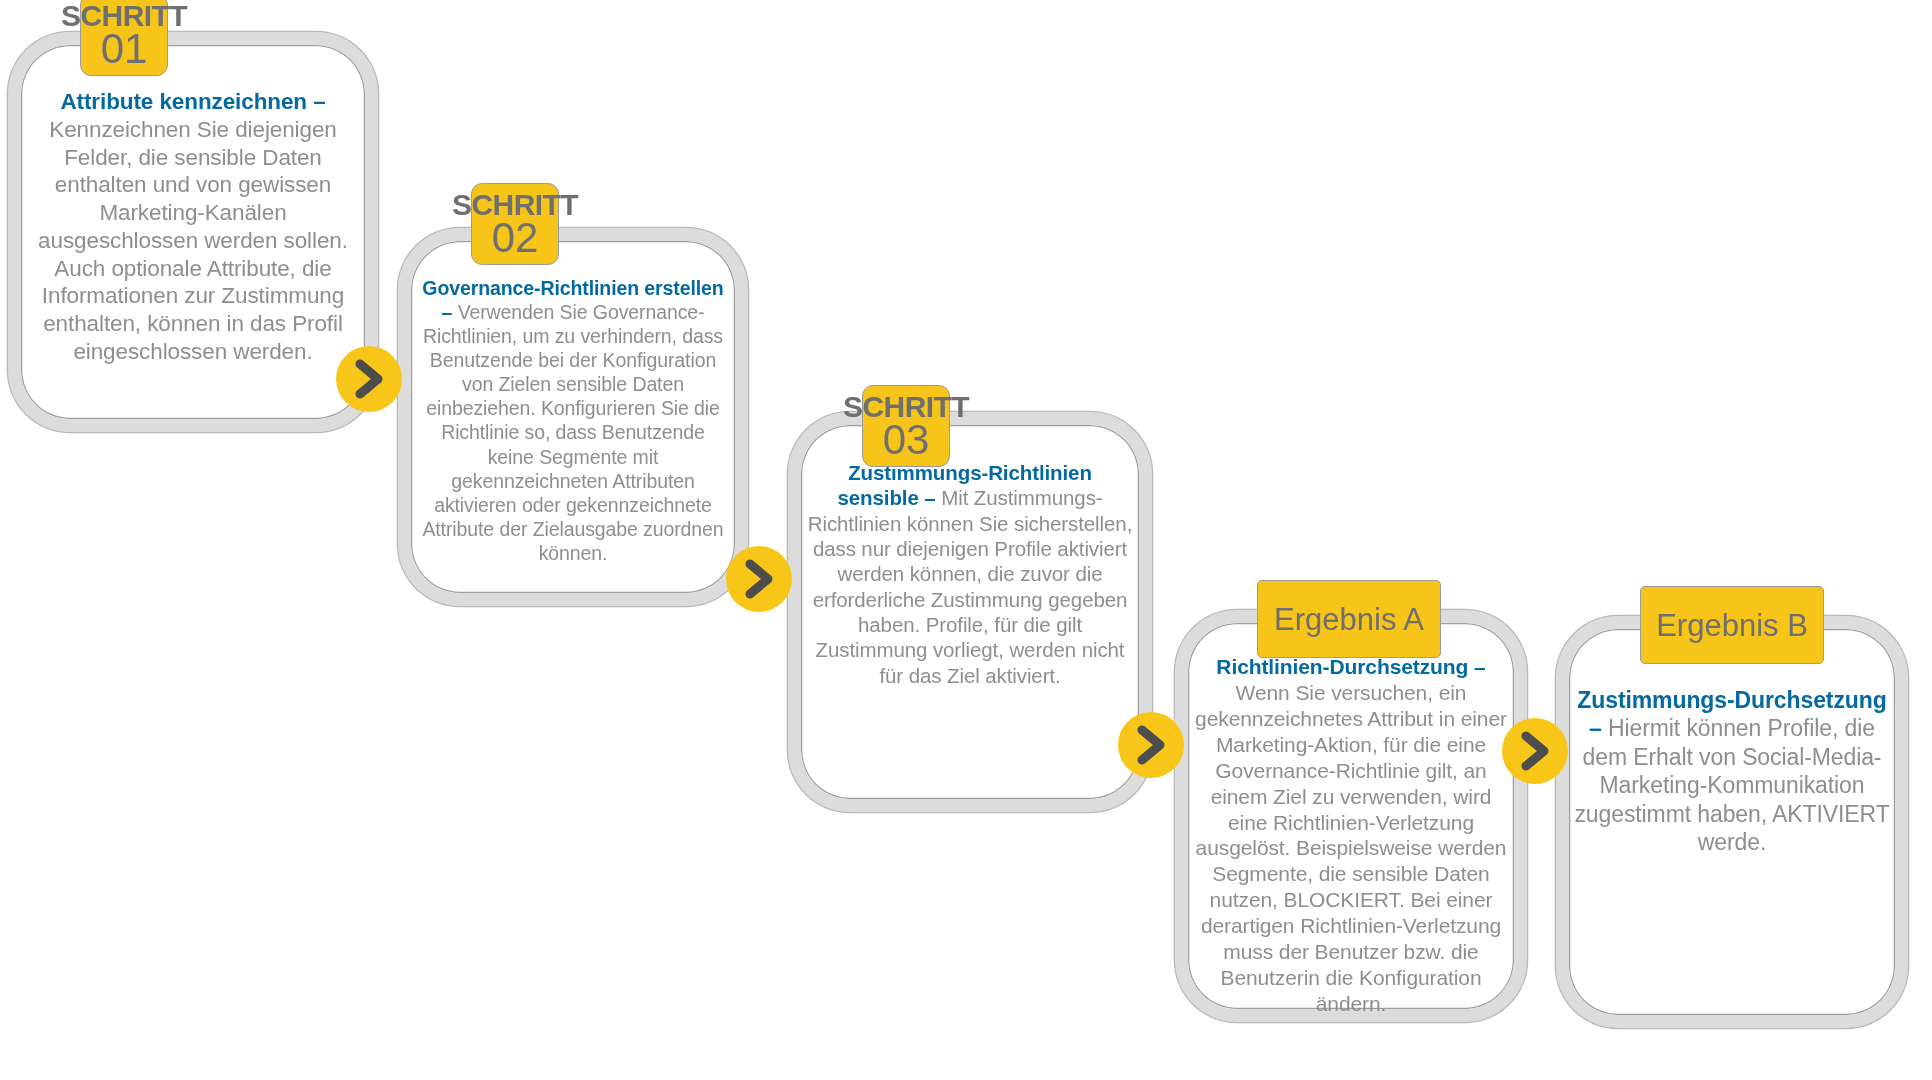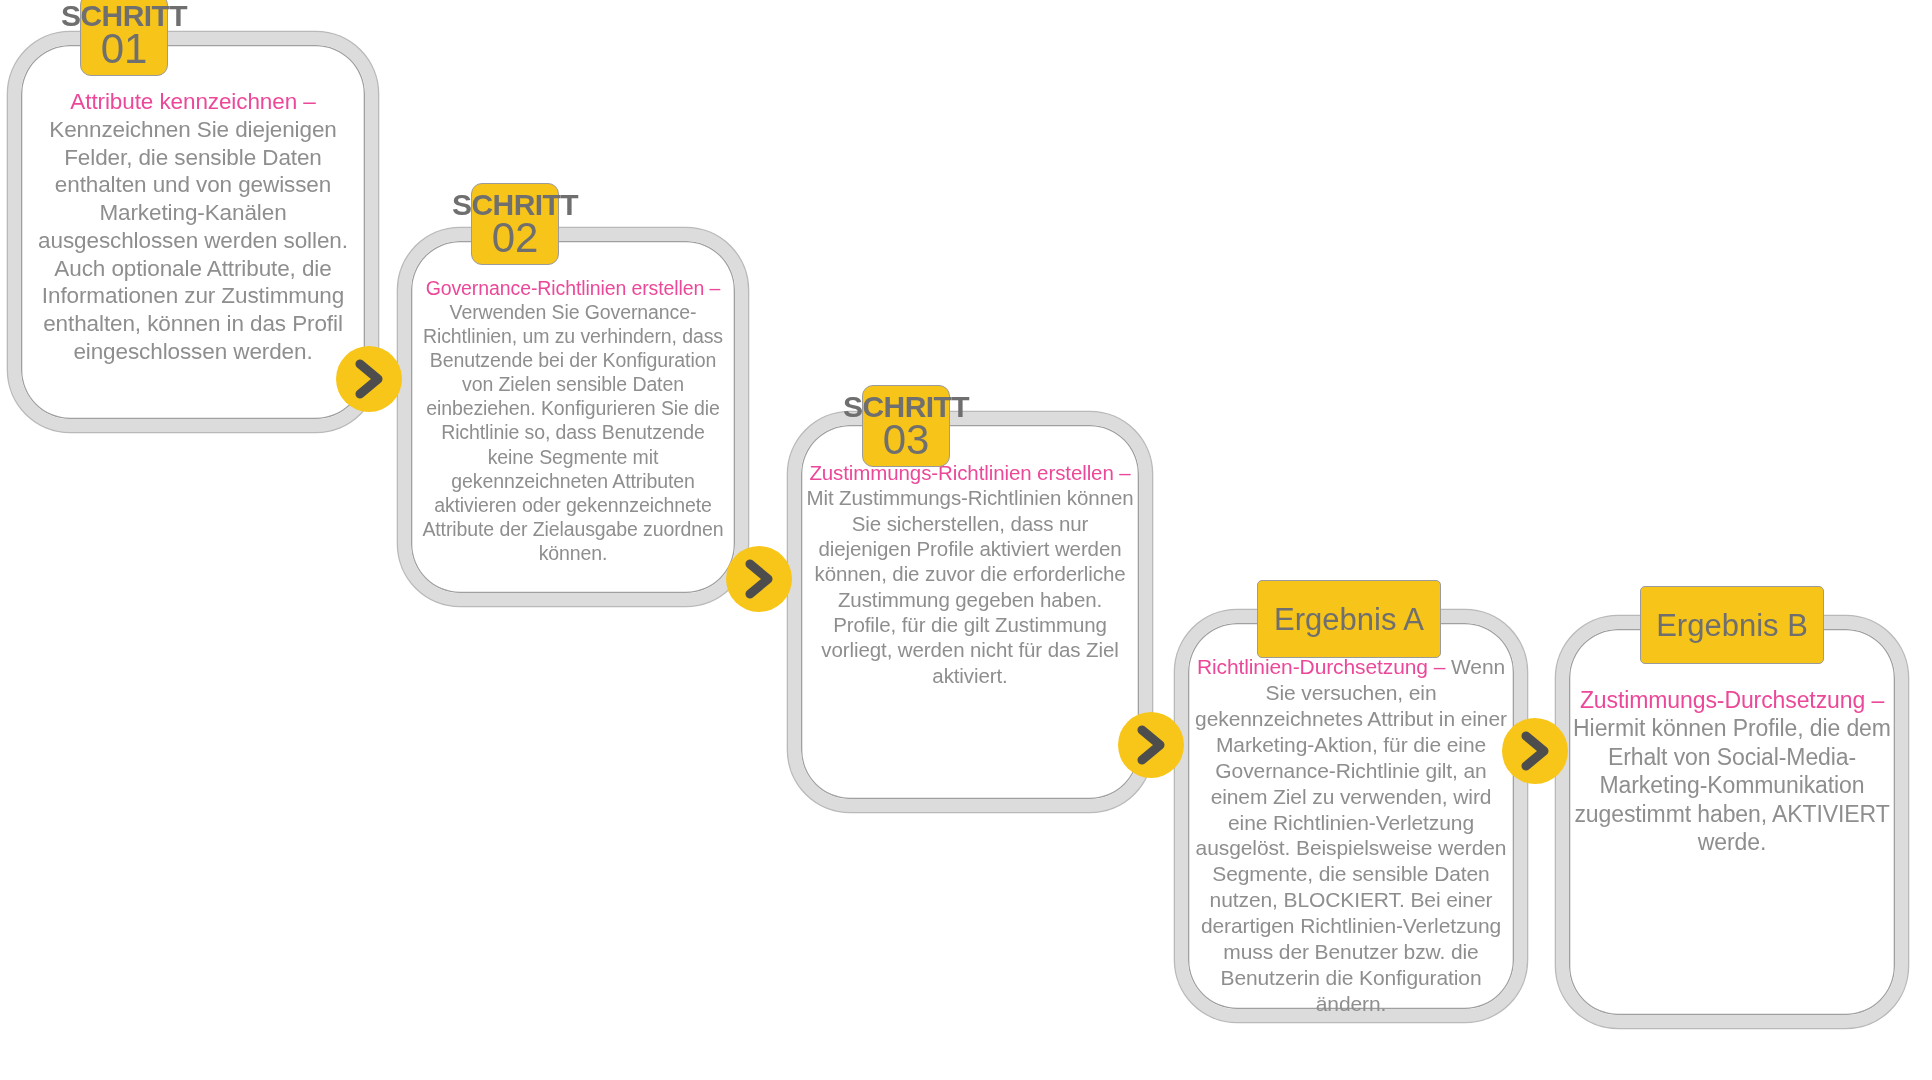--- a/index.html
+++ b/index.html
@@ -29,21 +29,21 @@
     align-items:center;
     text-align:center;
     color:#8e8e8e;
     z-index:3;
   }
   .node .txt{
     width:100%;
     line-height:1.235;
     letter-spacing:-0.1px;
   }
-  .node .txt b{color:#ec4899;font-weight:normal;}
+  .node .txt b{color:#0369a1;font-weight:bold;}
 
   
   .badge{
     position:absolute;
     background:#f7c419;
     border:1.4px solid #9b9b9b;
     color:#6f6f6f;
     display:flex;flex-direction:column;
     align-items:center;justify-content:center;
     z-index:6;
@@ -109,21 +109,21 @@
   </div>
   <div class="badge step" style="left:471px;top:183px;">
     <span class="lbl">SCHRITT</span>
     <span class="num">02</span>
   </div>
 
   <div class="node" style="left:788px;top:412px;width:364px;height:400px;">
     <div class="shell"></div>
     <div class="body" style="padding:48px 18px 14px 18px;">
       <div class="txt" style="font-size:20.5px;">
-        <b>Zustimmungs-Richtlinien erstellen –</b>
+        <b>Zustimmungs-Richtlinien sensible –</b>
         <span>Mit Zustimmungs-Richtlinien können Sie sicherstellen, dass nur diejenigen Profile aktiviert werden können, die zuvor die erforderliche Zustimmung gegeben haben. Profile, für die gilt Zustimmung vorliegt, werden nicht für das Ziel aktiviert.</span>
       </div>
     </div>
   </div>
   <div class="badge step" style="left:862px;top:385px;">
     <span class="lbl">SCHRITT</span>
     <span class="num">03</span>
   </div>
 
   <div class="node" style="left:1175px;top:610px;width:352px;height:412px;">

